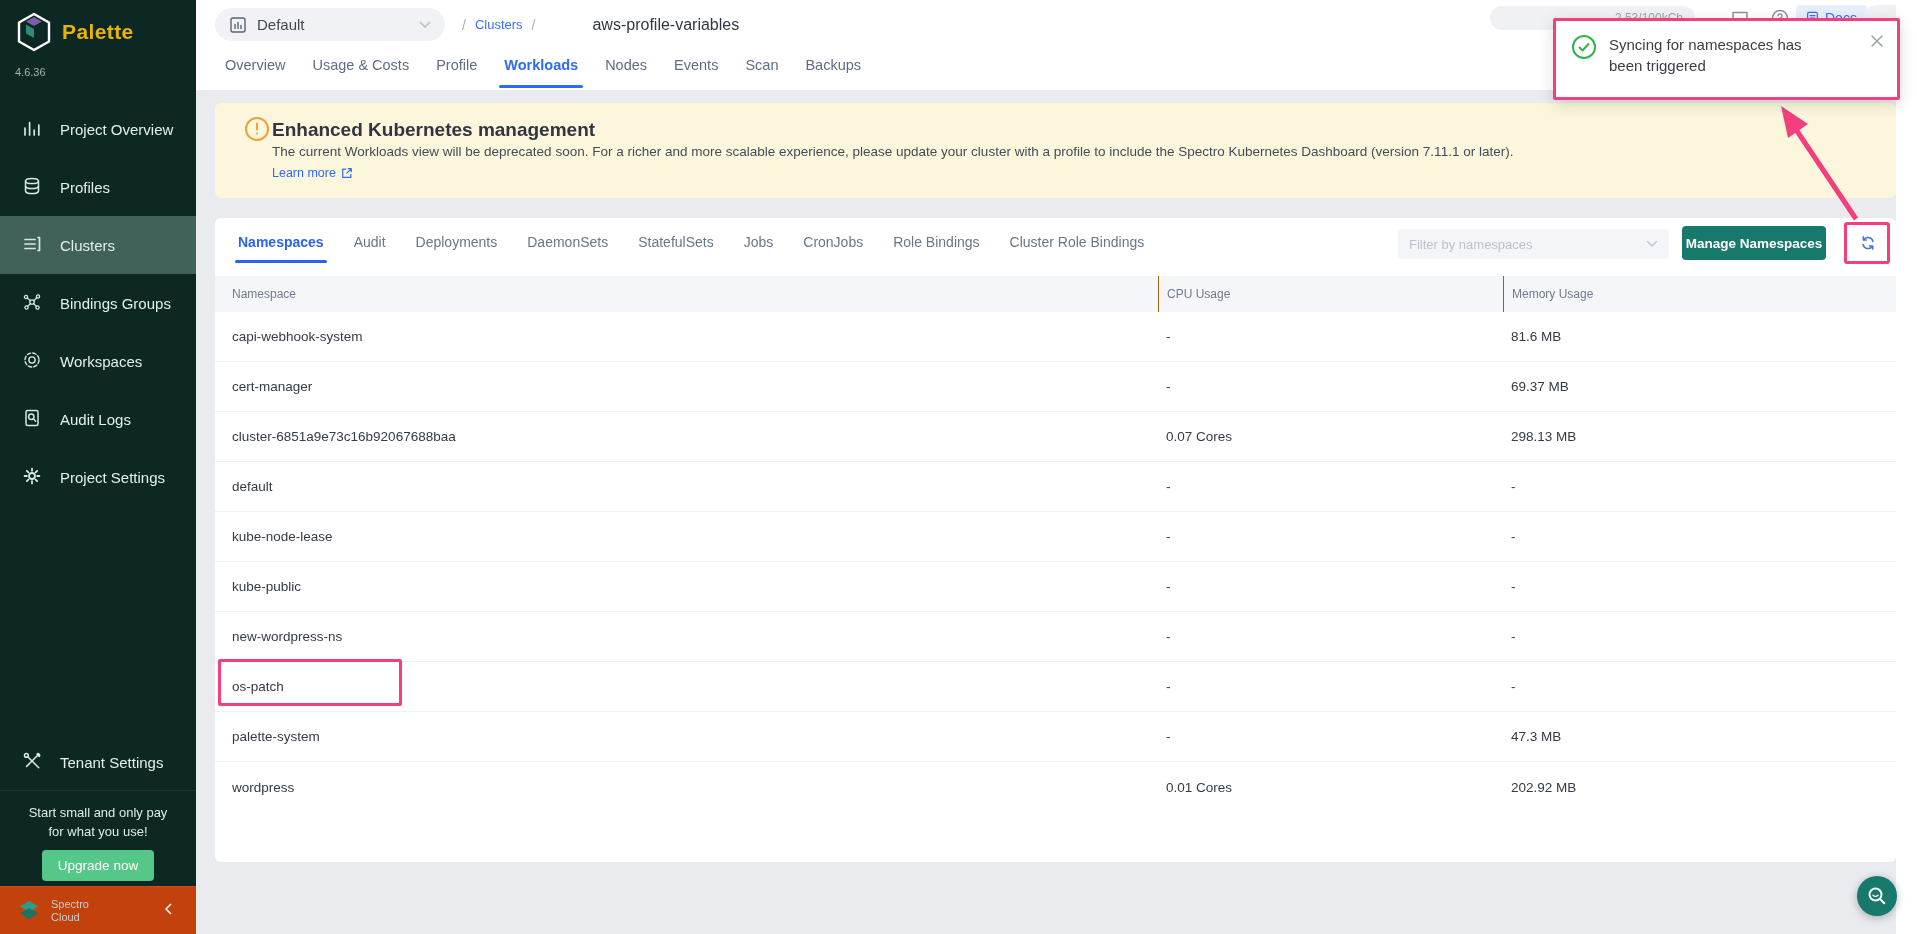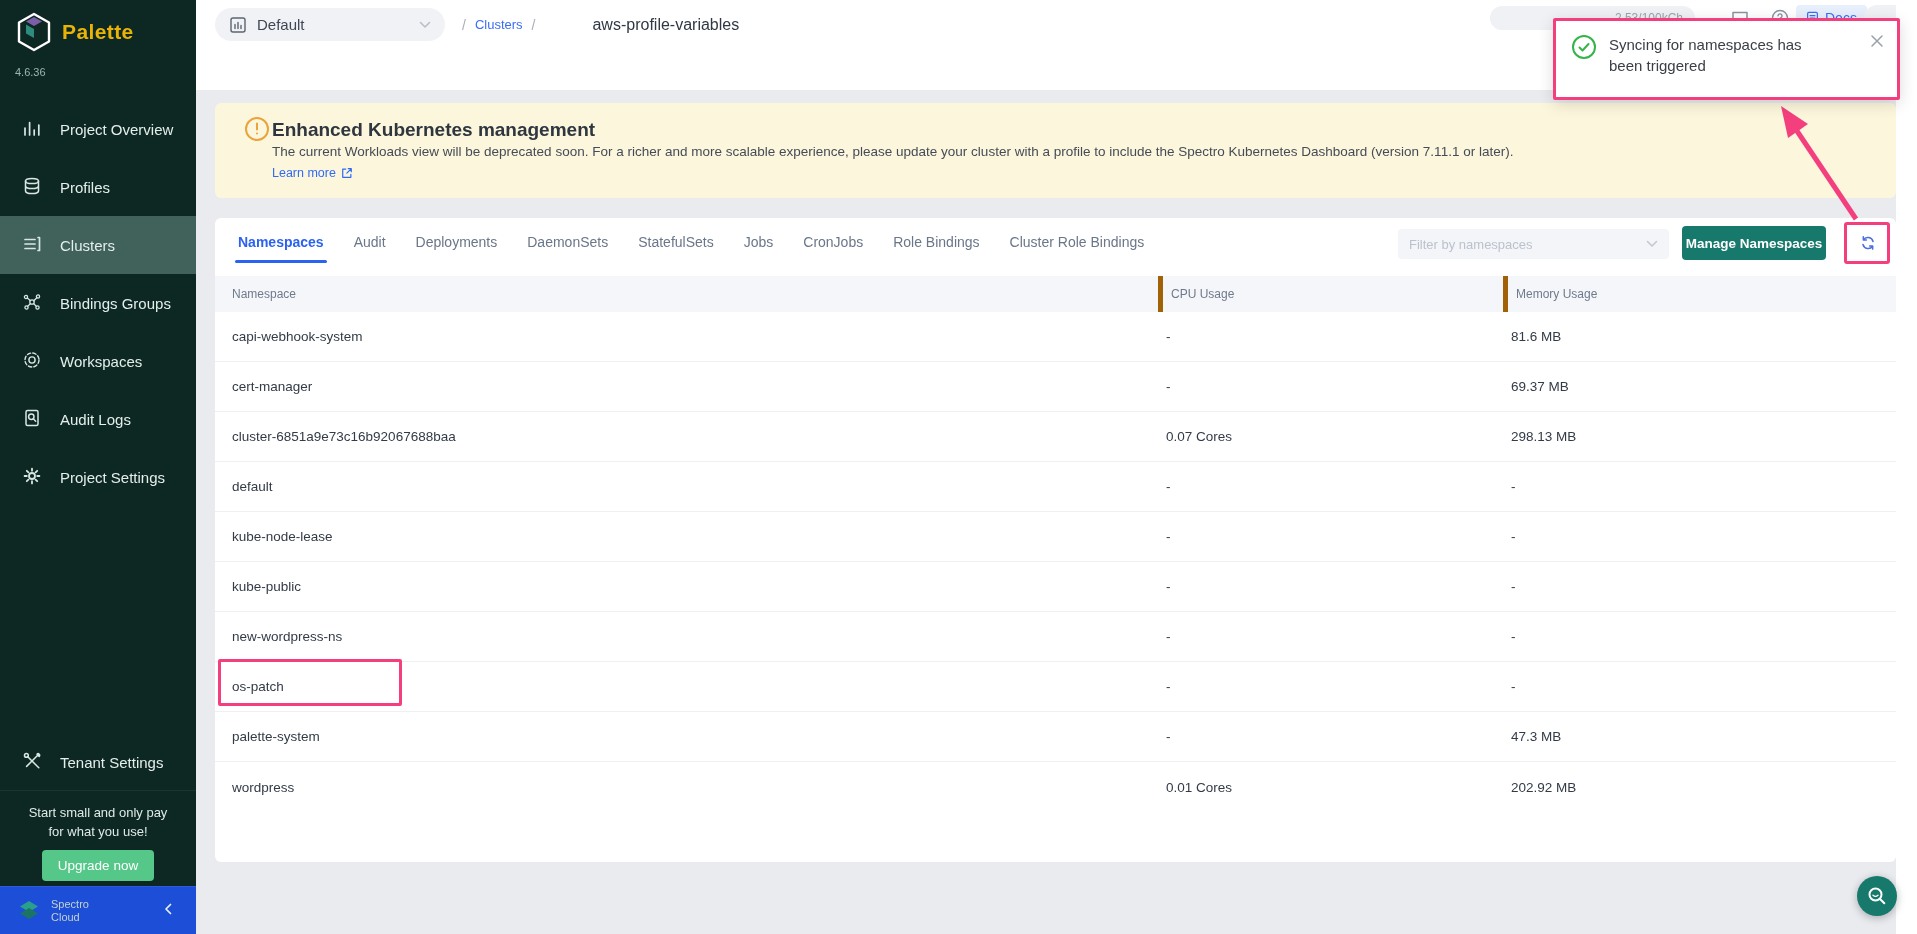--- a/index.html
+++ b/index.html
@@ -13,21 +13,21 @@
   .logo-row{position:absolute;left:16px;top:12px;display:flex;align-items:center;gap:10px;}
   .logo-text{font-size:21px;font-weight:600;letter-spacing:.4px;color:#eab308;}
   .version{position:absolute;left:15px;top:66px;font-size:11px;color:#9DB4AF;}
   .side-nav{position:absolute;left:0;top:100px;width:100%;text-align:center;}
   .side-item{height:58px;display:flex;align-items:center;gap:16px;padding-left:22px;font-size:15px;color:#E4EEEB;cursor:pointer;}
   .side-item.active{background:#41615B;}
   .side-item .ic{width:22px;height:22px;color:#D9E7E3;flex:none;}
   .tenant-wrap{position:absolute;left:0;top:733px;width:100%;}
   .promo{position:absolute;left:0;top:790px;width:100%;text-align:center;color:#DFEAE7;font-size:13px;line-height:19px;padding-top:12px;border-top:1px solid rgba(255,255,255,.06);}
   .upgrade-btn{margin-top:9px;display:inline-block;background:#55C789;color:#FFFFFF;font-size:13.5px;font-weight:500;padding:6px 16px;border-radius:4px;cursor:pointer;}
-  .brandbar{position:absolute;left:0;bottom:0;width:100%;height:48px;background:#1d4ed8;border-top:1px solid rgba(255,255,255,.08);display:flex;align-items:center;padding:0 16px;gap:9px;}
+  .brandbar{position:absolute;left:0;bottom:0;width:100%;height:48px;background:#c2410c;border-top:1px solid rgba(255,255,255,.08);display:flex;align-items:center;padding:0 16px;gap:9px;}
   .brand-name{font-size:11px;line-height:13px;color:#C2D2CE;}
   .collapse{margin-left:auto;width:16px;height:16px;color:#E9F1EF;cursor:pointer;}
 
   
   .main{position:absolute;left:196px;top:0;width:1721px;height:934px;background:#E9EBEF;}
   .topbar{position:absolute;left:0;top:0;width:100%;height:90px;background:#FFFFFF;}
   .proj{position:absolute;left:19px;top:8px;width:230px;height:33px;background:#F1F2F6;border-radius:17px;display:flex;align-items:center;padding:0 14px;gap:10px;cursor:pointer;}
   .proj .plabel{font-size:15px;color:#3E4754;}
   .proj .pic{width:18px;height:18px;color:#5B6572;}
   .proj .chev{margin-left:auto;width:12px;height:8px;color:#B9BFC9;}
@@ -62,21 +62,21 @@
   .filter{position:absolute;left:1183px;top:11px;width:271px;height:30px;background:#F4F5F8;border-radius:4px;display:flex;align-items:center;padding:0 11px;color:#BCC2CD;font-size:13px;cursor:pointer;}
   .filter .chev{margin-left:auto;width:12px;height:8px;color:#C3C8D1;}
   .manage-btn{position:absolute;left:1467px;top:8px;width:144px;height:34px;background:#17786C;color:#FFFFFF;border-radius:4px;font-size:13.5px;font-weight:600;display:flex;align-items:center;justify-content:center;cursor:pointer;}
   .refresh-btn{position:absolute;left:1637px;top:10px;width:32px;height:30px;background:#FFFFFF;border-radius:3px;display:flex;align-items:center;justify-content:center;color:#4C6FE0;cursor:pointer;}
   .refresh-btn .ric{width:18px;height:18px;}
   .thead{position:absolute;left:0;top:58px;width:100%;height:36px;background:#F4F6FA;display:flex;font-size:12px;color:#6F7A8C;}
   .hc{display:flex;align-items:center;height:100%;}
   .c0{width:943px;padding-left:17px;}
   .c1{width:345px;padding-left:8px;}
   .c2{flex:1;padding-left:8px;}
-  .thead .c1,.thead .c2{border-left:5px solid #a16207;}
+  .thead .c1,.thead .c2{border-left:1px solid #a16207;}
   .rows{position:absolute;left:0;top:94px;width:100%;}
   .trow{height:50px;display:flex;align-items:center;border-bottom:1px solid #EEF0F4;font-size:13.5px;color:#333B47;}
   .trow:last-child{border-bottom:none;}
   .cell{display:flex;align-items:center;height:100%;}
 
   
   .scrollstrip{position:absolute;left:1896px;top:0;width:21px;height:934px;background:#FFFFFF;z-index:20;}
   .fab{position:absolute;left:1857px;top:876px;width:40px;height:40px;border-radius:50%;background:#17786C;display:flex;align-items:center;justify-content:center;z-index:30;box-shadow:0 2px 8px rgba(0,0,0,.28);cursor:pointer;}
   .toast{position:absolute;left:1553px;top:18px;width:347px;height:82px;background:#FFFFFF;border:3px solid #F43F7F;border-radius:2px;box-shadow:0 4px 16px rgba(0,0,0,.14);display:flex;align-items:flex-start;padding:13px 12px 0 15px;gap:12px;z-index:50;}
   .toast .check{width:26px;height:26px;color:#34B44A;flex:none;}
@@ -247,20 +247,30 @@
       <div class="docs-chip">
         <span class="dic">
             <svg viewBox="0 0 16 18" width="13" height="15" fill="none" stroke="currentColor" stroke-linecap="round" stroke-linejoin="round" stroke-width="1.5">
               <rect x="2" y="1.5" width="12" height="15" rx="1.5"></rect>
               <path d="M5 5.5h6M5 8.5h6M5 11.5h4"></path>
             </svg>
           </span>
         <span>Docs</span>
       </div>
       <div class="stub-pill"></div>
+      <div class="tabs" id="tabs">
+          <div class="tab">Overview</div>
+          <div class="tab">Usage &amp; Costs</div>
+          <div class="tab">Profile</div>
+          <div class="tab active">Workloads</div>
+          <div class="tab">Nodes</div>
+          <div class="tab">Events</div>
+          <div class="tab">Scan</div>
+          <div class="tab">Backups</div>
+        </div>
     </div>
 
     <div class="banner">
       <span class="wic">
           <svg viewBox="0 0 26 26" width="26" height="26" fill="none" stroke="currentColor" stroke-linecap="round" stroke-linejoin="round" stroke-width="2">
             <circle cx="13" cy="13" r="11"></circle>
             <path d="M13 7.5v6M13 17.6h.01"></path>
           </svg>
         </span>
       <div class="banner-title">Enhanced Kubernetes management</div>

